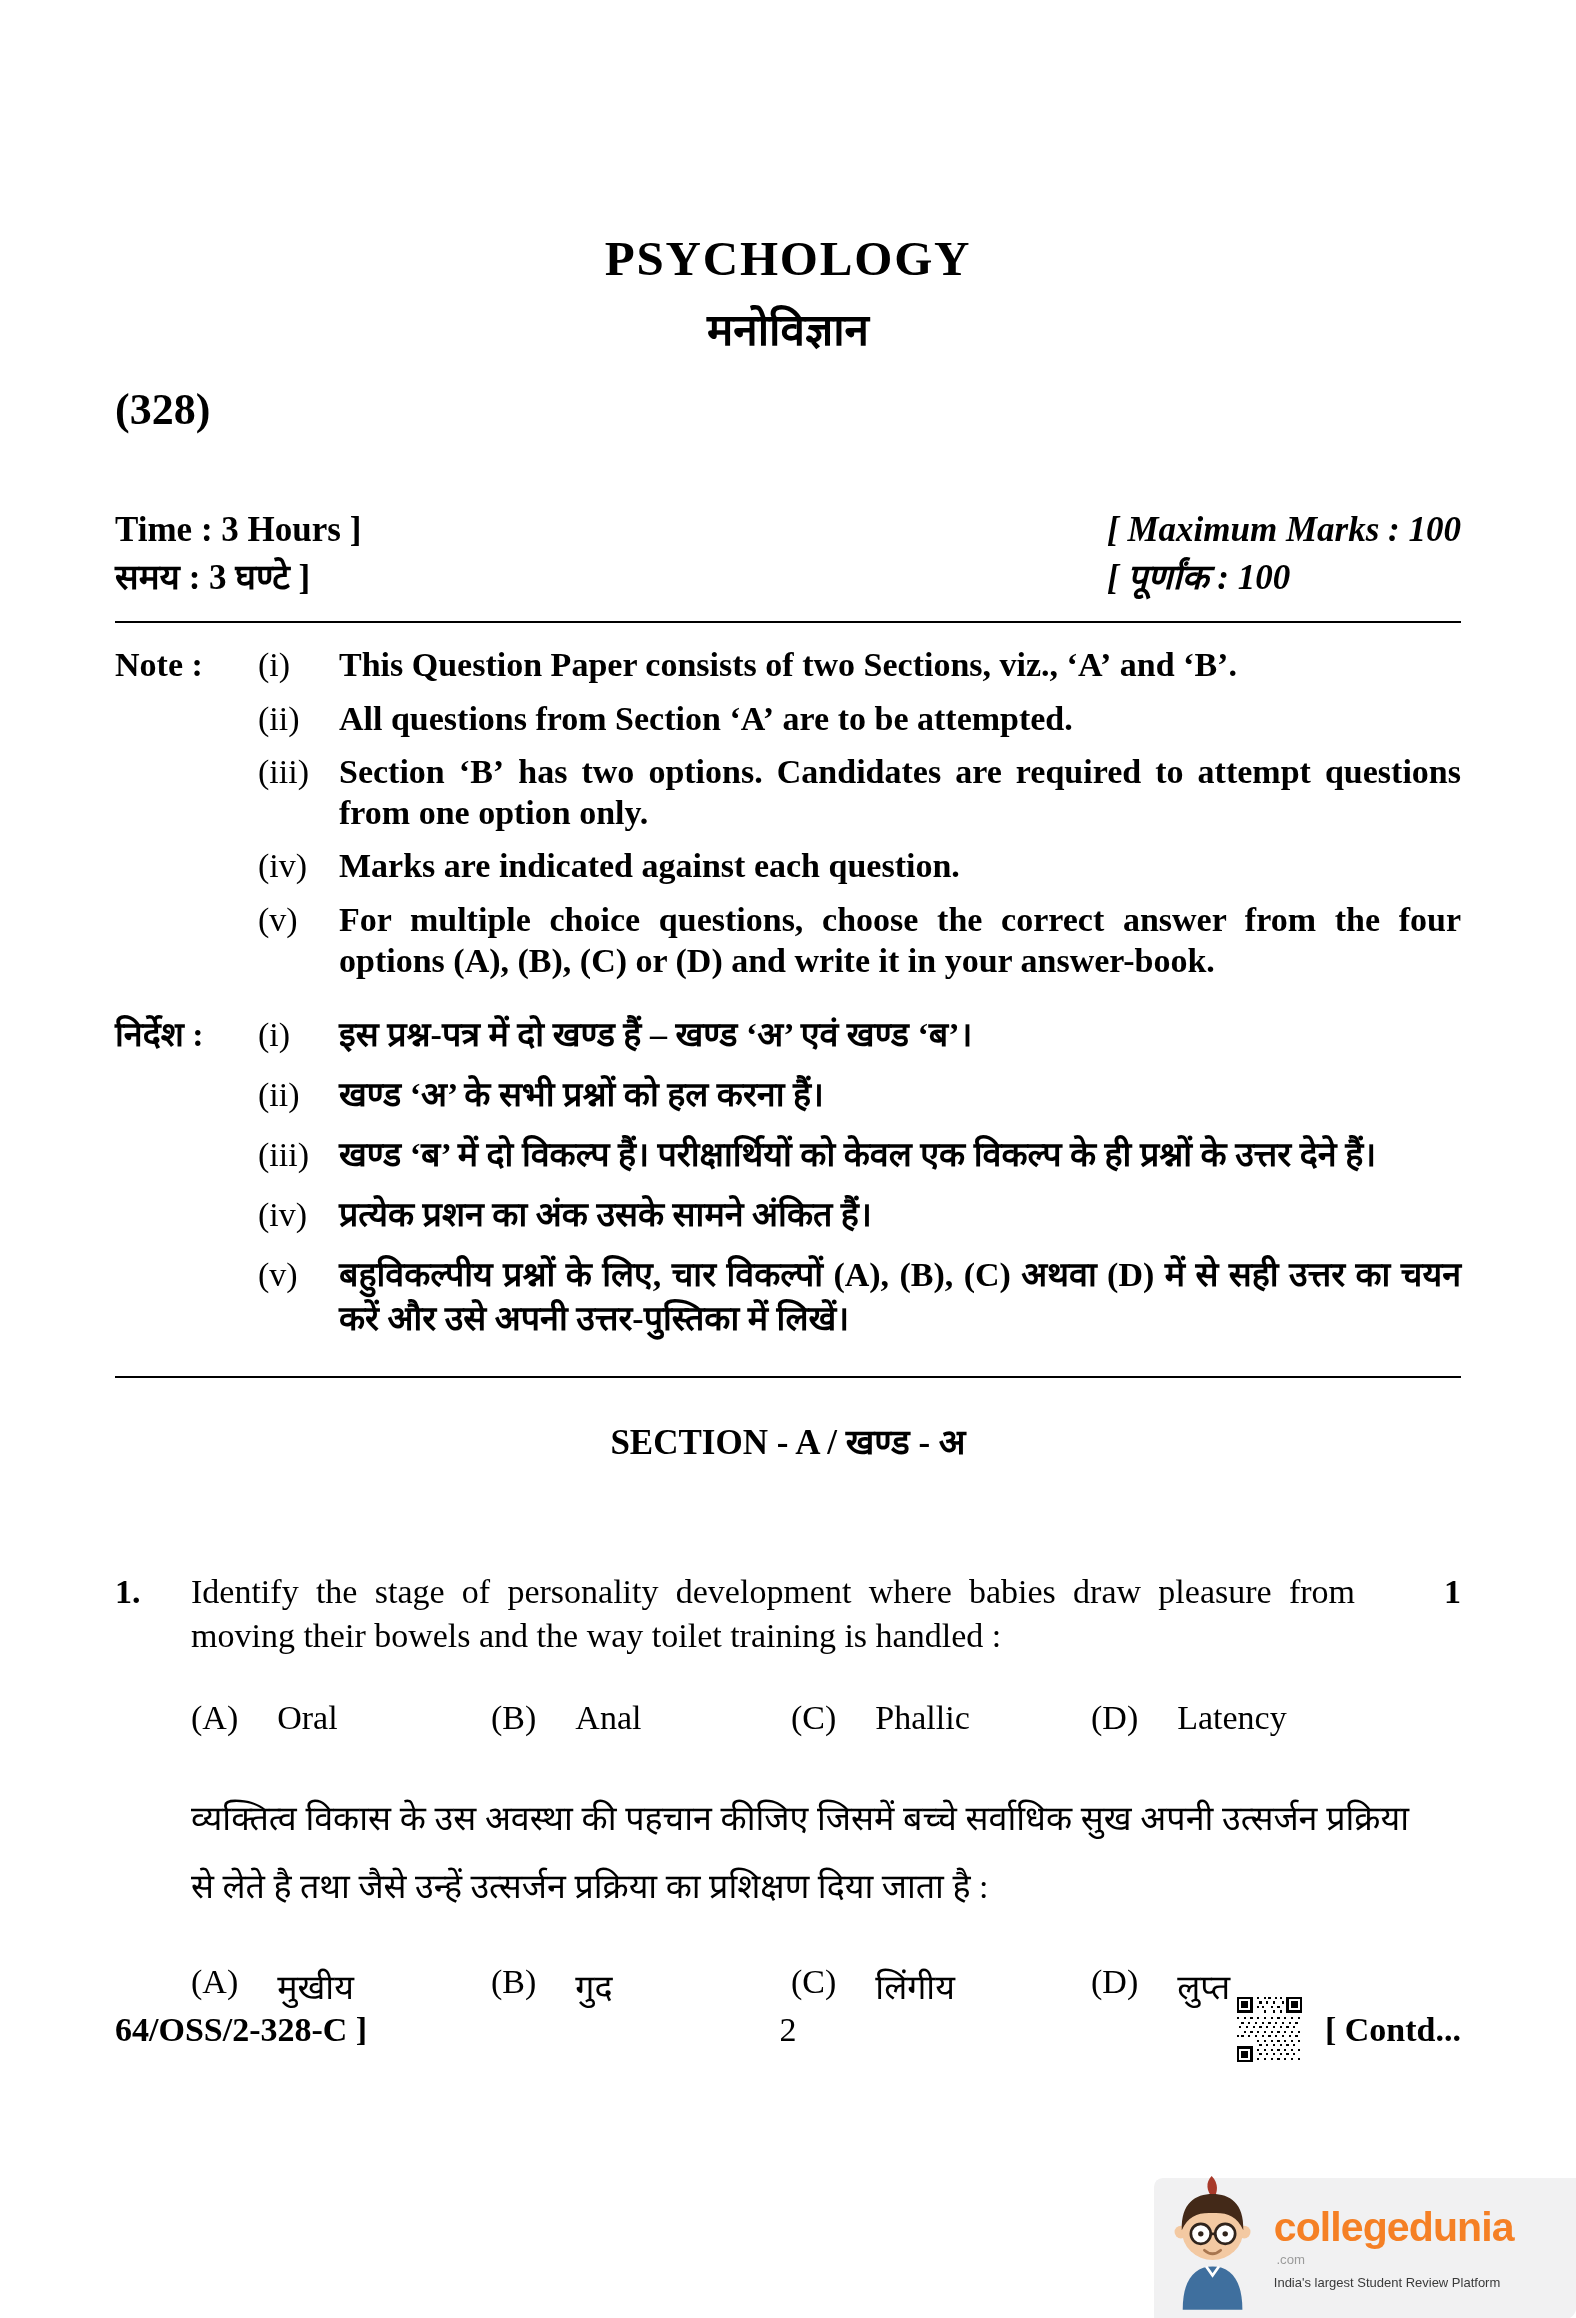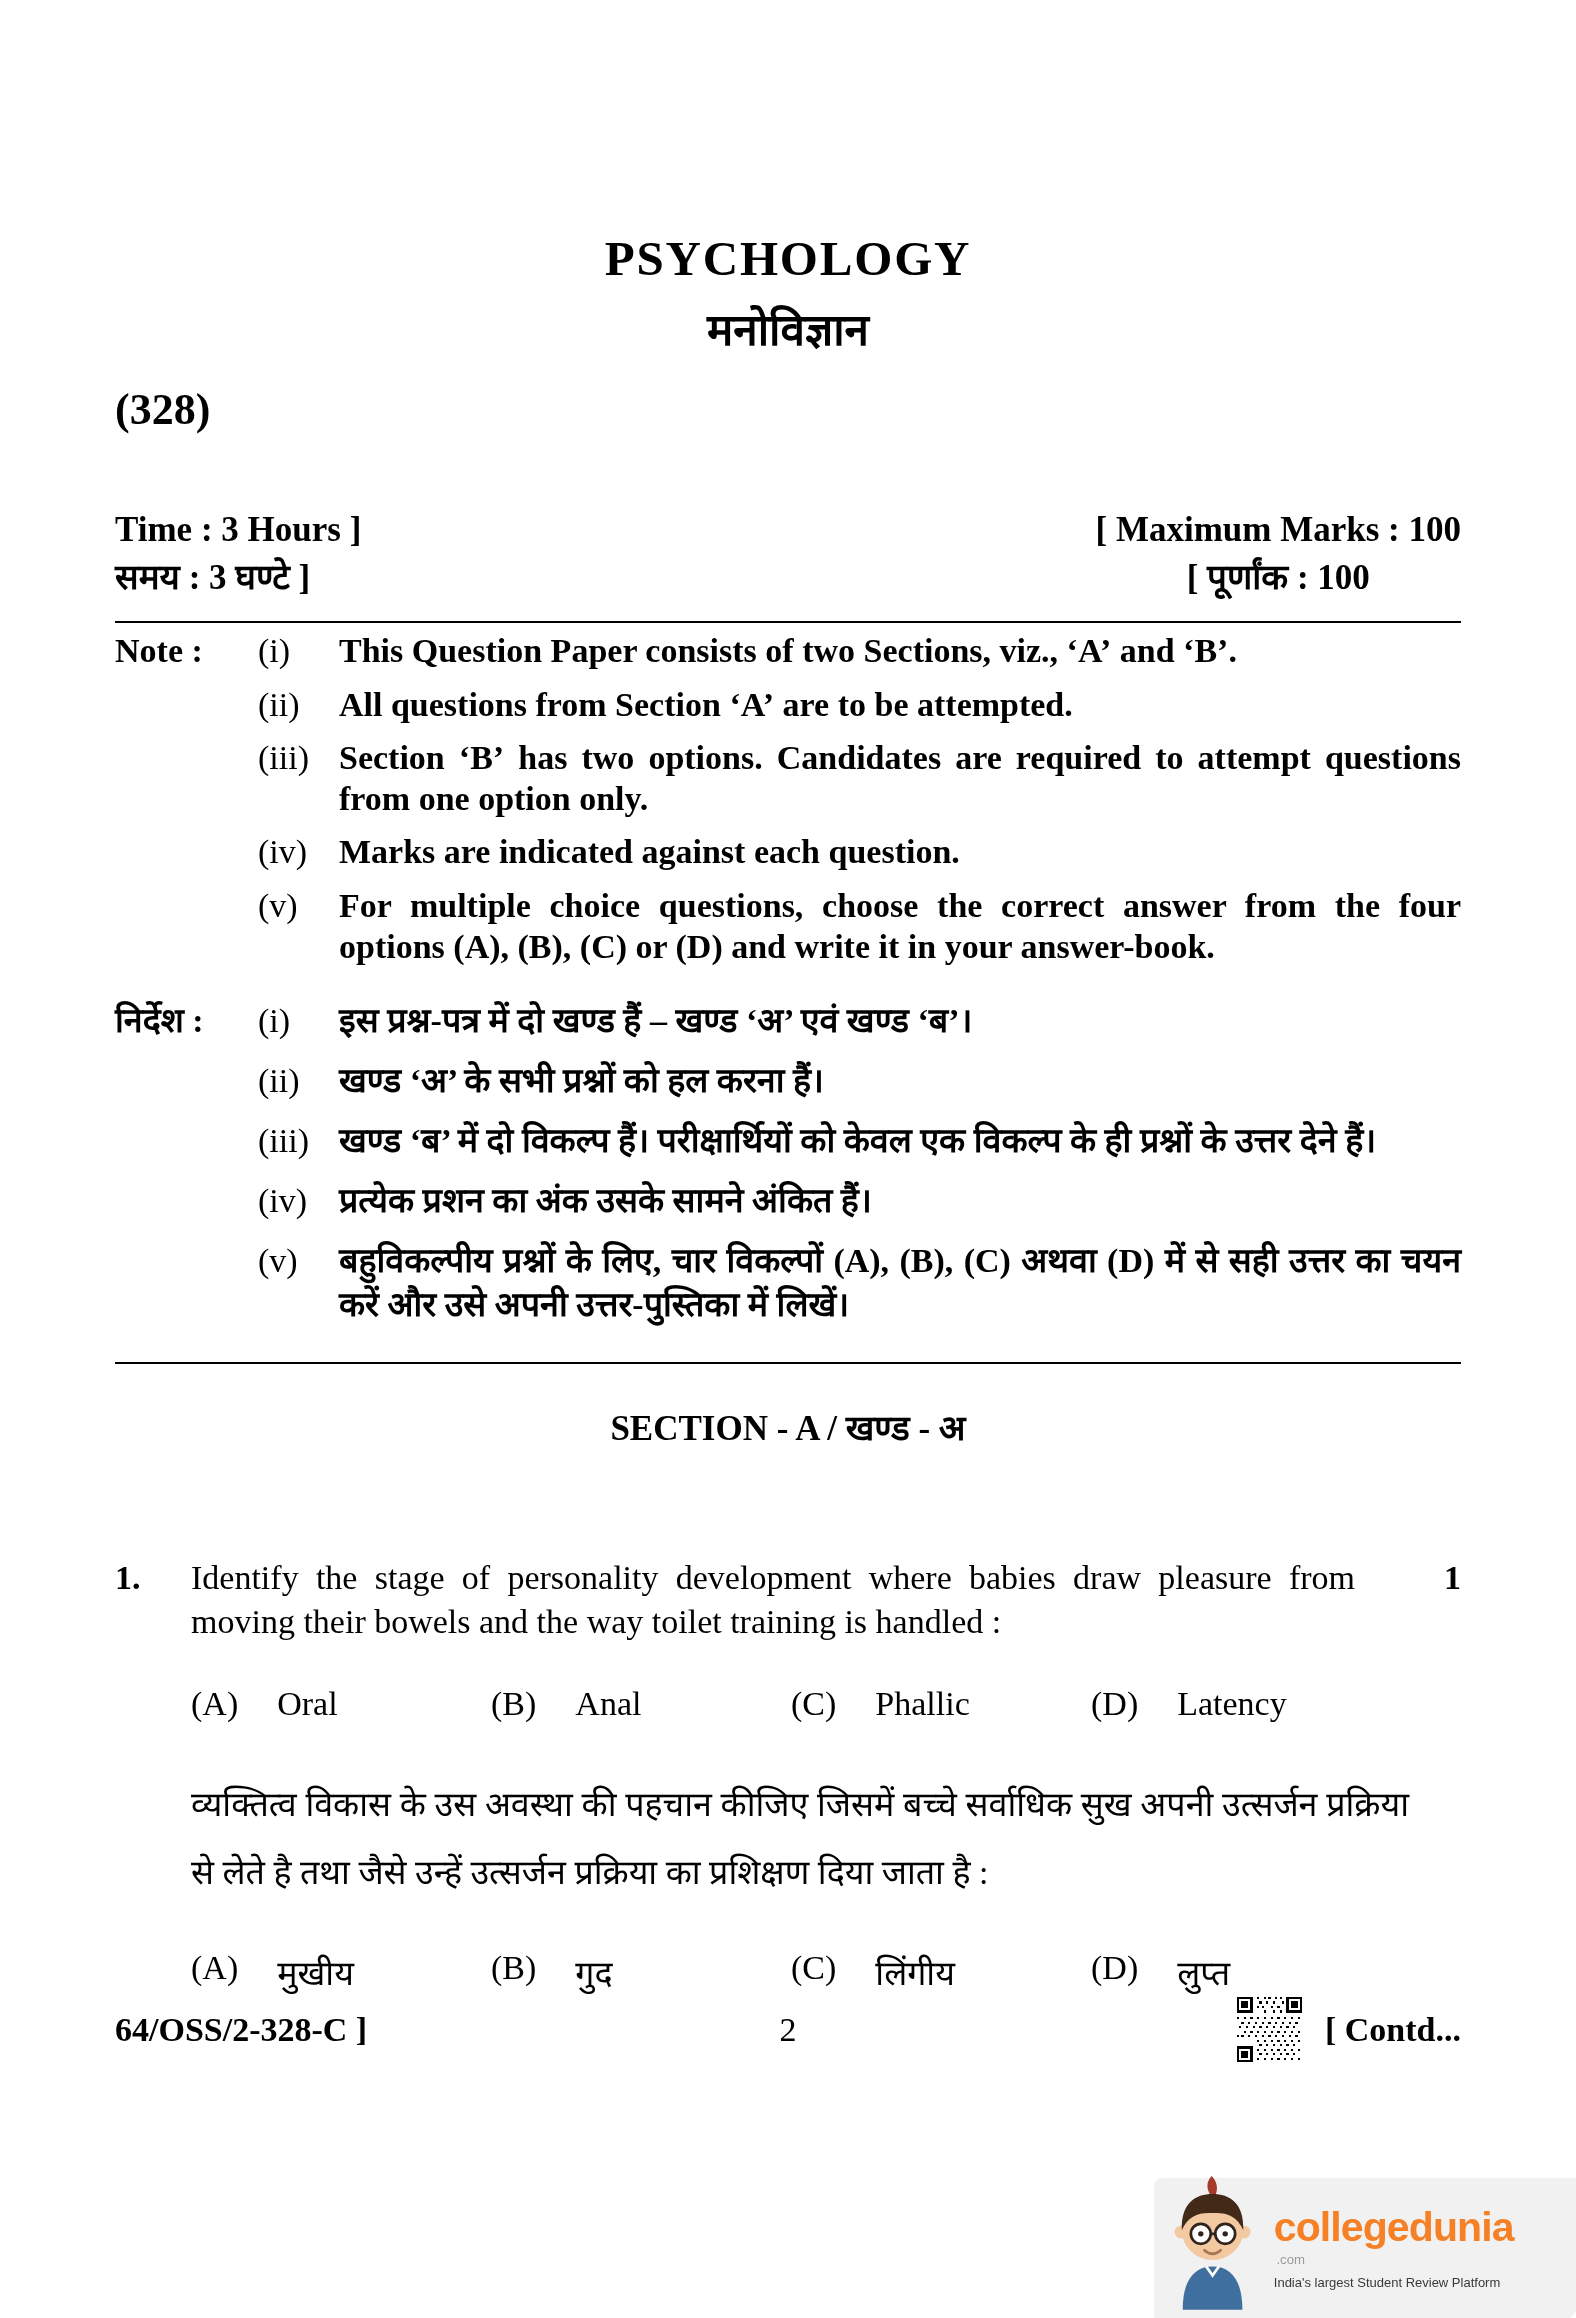--- a/index.html
+++ b/index.html
@@ -14,27 +14,27 @@
     overflow: hidden;
     border-radius: 11px;
   }
   .content { padding: 0 115px; }
 
   .title { padding-top: 230px; text-align: center; font-size: 49px; font-weight: 700; letter-spacing: 1.8px; }
   .title-hindi { margin-top: 17.7px; text-align: center; font-size: 44px; font-weight: 700; line-height: 1.2; }
   .paper-code { margin-top: 26.5px; font-size: 44px; font-weight: 700; line-height: 1.2; }
 
   .meta { margin-top: 69px; display: flex; justify-content: space-between; font-size: 35px; font-weight: 700; line-height: 48px; }
-  .meta-right { text-align: center; }
+  .meta-right { text-align: left; font-style: italic; }
 
   .rule  { margin-top: 19.4px; border-top: 2.6px solid #000; }
   .rule2 { margin-top: 35px; border-top: 2.6px solid #000; }
 
   .notes {
-    margin-top: 7px;
+    margin-top: 21px;
     display: grid;
     grid-template-columns: 143px 81px 1fr;
     row-gap: 12.4px;
     font-size: 34px;
     line-height: 41px;
   }
   .notes.hindi { margin-top: 32px; row-gap: 16px; line-height: 44px; }
   .notes-label { grid-column: 1; grid-row: 1; font-weight: 700; }
   .note-num  { grid-column: 2; }
   .note-text { grid-column: 3; text-align: justify; font-weight: bold; }

